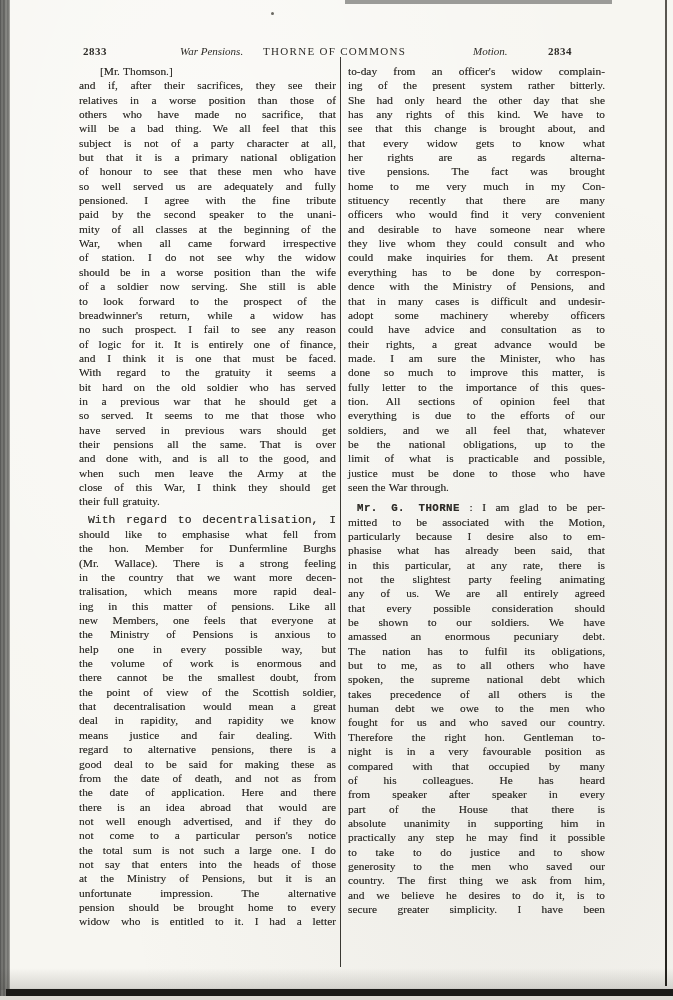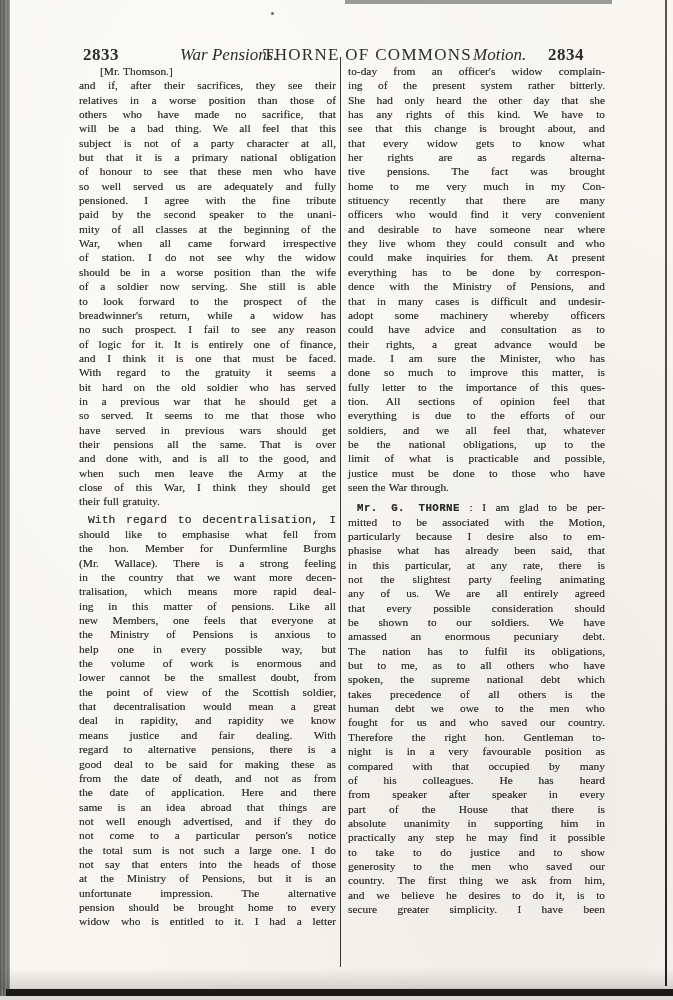--- a/index.html
+++ b/index.html
@@ -38,21 +38,21 @@
   .top-right-band {
     position: absolute; left: 345px; top: 0; width: 267px; height: 4px;
     background: #9b9b98;
   }
   .speck-1 { position: absolute; left: 271px; top: 12px; width: 3px; height: 3px; background: #6a6862; border-radius: 50%; }
   .column-divider {
     position: absolute; left: 340px; top: 57px; width: 1px; height: 910px;
     background: #3a3833;
   }
   
-  .header { position: absolute; left: 0; top: 45px; width: 673px; height: 16px; font-size: 17px; }
+  .header { position: absolute; left: 0; top: 45px; width: 673px; height: 16px; font-size: 11px; }
   .header span { position: absolute; white-space: nowrap; }
   .col-num { font-weight: 600; letter-spacing: 0.5px; }
   .num-left  { left: 83px; }
   .num-right { left: 548px; }
   .running-left  { left: 180px; font-style: italic; }
   .running-center{ left: 263px; letter-spacing: 1.3px; }
   .running-right { left: 473px; font-style: italic; }
   
   .col {
     position: absolute; top: 64px; width: 257px;
@@ -127,30 +127,30 @@
       <div class="line">should like to emphasise what fell from</div>
       <div class="line">the hon. Member for Dunfermline Burghs</div>
       <div class="line">(Mr. Wallace). There is a strong feeling</div>
       <div class="line">in the country that we want more decen-</div>
       <div class="line">tralisation, which means more rapid deal-</div>
       <div class="line">ing in this matter of pensions. Like all</div>
       <div class="line">new Members, one feels that everyone at</div>
       <div class="line">the Ministry of Pensions is anxious to</div>
       <div class="line">help one in every possible way, but</div>
       <div class="line">the volume of work is enormous and</div>
-      <div class="line">lower cannot be the smallest doubt, from</div>
+      <div class="line">there cannot be the smallest doubt, from</div>
       <div class="line">the point of view of the Scottish soldier,</div>
       <div class="line">that decentralisation would mean a great</div>
       <div class="line">deal in rapidity, and rapidity we know</div>
       <div class="line">means justice and fair dealing. With</div>
       <div class="line">regard to alternative pensions, there is a</div>
       <div class="line">good deal to be said for making these as</div>
       <div class="line">from the date of death, and not as from</div>
       <div class="line">the date of application. Here and there</div>
-      <div class="line">same is an idea abroad that things are</div>
+      <div class="line">there is an idea abroad that would are</div>
       <div class="line">not well enough advertised, and if they do</div>
       <div class="line">not come to a particular person's notice</div>
       <div class="line">the total sum is not such a large one. I do</div>
       <div class="line">not say that enters into the heads of those</div>
       <div class="line">at the Ministry of Pensions, but it is an</div>
       <div class="line">unfortunate impression. The alternative</div>
       <div class="line">pension should be brought home to every</div>
       <div class="line">widow who is entitled to it. I had a letter</div>
     </div>
   <div class="col col-right">

